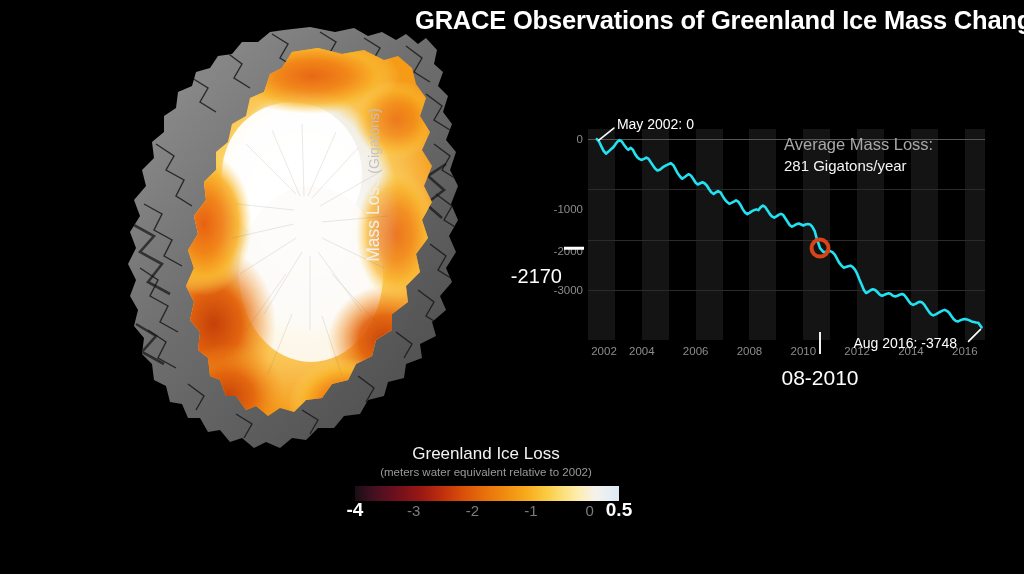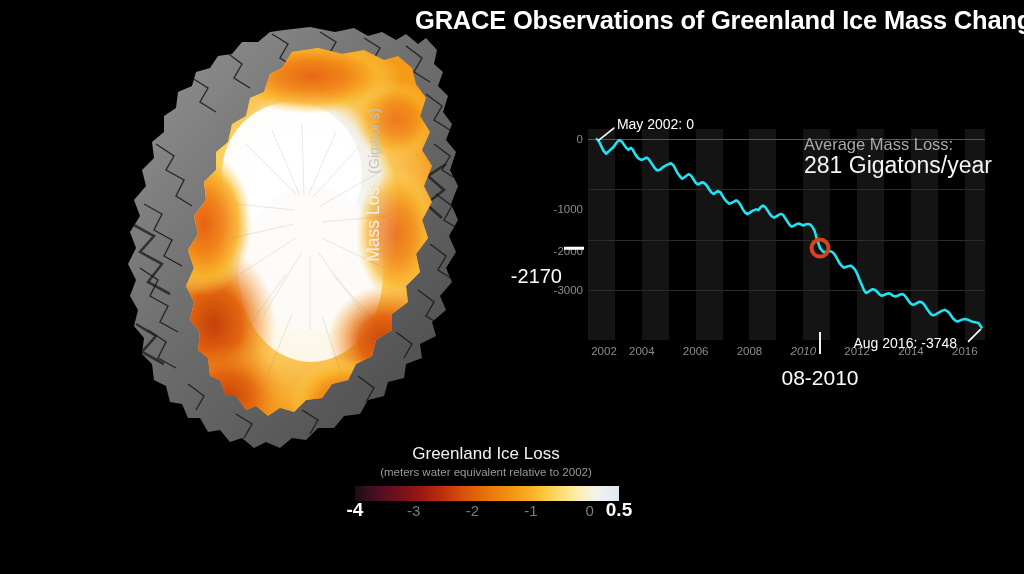--- a/index.html
+++ b/index.html
@@ -195,32 +195,32 @@
   }
   #current-value-dash {
     position: absolute;
     width: 20px;
     height: 2.5px;
     background: #ffffff;
     transform: translateY(-50%);
   }
   #avg-block {
     position: absolute;
-    left: 304px;
+    left: 284px;
     top: 34px;
     text-align: left;
     white-space: nowrap;
   }
   #avg-label {
     font-size: 16.5px;
     color: #a8a8a8;
     line-height: 20px;
   }
   #avg-value {
-    font-size: 23px;
+    font-size: 15px;
     color: #f4f4f4;
     line-height: 23px;
   }
   .point-annotation {
     position: absolute;
     font-size: 14px;
     color: #ffffff;
     white-space: nowrap;
   }
   #time-cursor {
@@ -426,21 +426,21 @@
           <div class="ytick-label" style="top: 10.0476px;">0</div>
           <div class="ytick-label" style="top: 59px; margin-top: 21px;">-1000</div>
           <div class="ytick-label" style="top: 110.524px; margin-top: 11px;">-2000</div>
           <div class="ytick-label" style="top: 160.762px; text-align: center;">-3000</div>
         </div>
       <div id="xtick-labels">
           <div class="xtick-label" style="left: 0px; margin-left: 16px;">2002</div>
           <div class="xtick-label" style="left: 53.8305px;">2004</div>
           <div class="xtick-label" style="left: 107.661px;">2006</div>
           <div class="xtick-label" style="left: 161.492px;">2008</div>
-          <div class="xtick-label" style="left: 215.322px; font-style: italic;">2010</div>
+          <div class="xtick-label" style="left: 215.322px;">2010</div>
           <div class="xtick-label" style="left: 269.153px; text-align: right;">2012</div>
           <div class="xtick-label" style="left: 322.983px;">2014</div>
           <div class="xtick-label" style="left: 376.814px;">2016</div>
         </div>
 
       <svg id="plot-svg" width="397" height="211">
         <polyline id="series-line" fill="none" stroke="#21e2f2" stroke-width="2.6" stroke-linejoin="round" stroke-linecap="round" points="8.88,10.05 11.30,13.06 13.46,17.58 15.61,21.85 18.03,24.62 20.19,22.86 22.34,20.85 24.76,18.84 26.92,16.08 29.07,13.06 31.49,11.05 33.64,12.31 35.80,15.57 38.22,18.84 40.37,20.85 42.53,18.84 44.95,20.85 47.10,25.12 49.25,28.13 51.68,30.14 53.83,30.90 55.98,29.89 58.41,28.64 60.56,29.89 62.71,33.16 65.13,36.67 67.29,39.69 69.44,41.45 71.86,40.69 74.02,38.93 76.17,37.43 78.59,36.17 80.75,35.17 82.90,34.16 85.32,36.17 87.47,40.19 89.63,44.21 92.05,47.48 94.20,49.74 96.36,48.23 98.78,46.47 100.93,45.21 103.09,46.72 105.51,50.24 107.66,53.75 109.81,55.51 112.24,54.26 114.39,53.25 116.54,54.26 118.97,56.77 121.12,60.29 123.27,63.30 125.69,65.06 127.85,63.30 130.00,62.04 132.42,63.30 134.58,66.82 136.73,70.33 139.15,73.10 141.31,74.85 143.46,73.85 145.88,72.59 148.03,71.34 150.19,72.59 152.61,76.11 154.76,80.13 156.92,83.40 159.34,85.15 161.49,83.90 163.64,82.39 166.07,81.13 168.22,80.38 170.37,81.13 172.80,78.12 174.95,76.61 177.10,77.87 179.52,81.39 181.68,84.90 183.83,87.41 186.25,88.67 188.41,87.41 190.56,85.91 192.98,84.90 195.14,85.91 197.29,89.17 199.71,92.94 201.86,96.21 204.02,97.71 206.44,96.46 208.59,95.20 210.75,94.45 213.17,95.45 215.32,96.46 217.48,95.45 219.90,94.95 222.05,95.45 224.20,97.71 226.63,101.98 228.78,109.52 232.01,119.06 235.51,123.08 237.66,122.83 240.08,122.33 242.24,122.08 244.39,123.08 246.81,125.60 248.97,129.61 251.12,133.63 253.54,136.65 255.69,138.66 257.85,137.90 260.27,137.15 262.42,136.65 264.58,137.90 267.00,140.67 269.15,144.69 271.31,150.21 273.73,155.74 275.88,161.01 278.03,164.03 280.46,162.77 282.61,161.26 284.76,160.26 287.19,161.01 289.34,163.02 291.49,165.28 293.91,166.79 296.07,166.04 298.22,165.03 300.64,164.28 302.80,165.03 304.95,166.79 307.37,167.54 309.53,166.79 311.68,165.79 314.10,165.03 316.25,166.04 318.41,168.80 320.83,172.32 322.98,174.83 325.14,175.83 327.56,174.83 329.71,173.57 331.87,172.82 334.29,173.57 336.44,175.83 338.59,179.35 341.02,182.87 343.17,185.38 345.32,186.38 347.75,185.38 349.90,184.12 352.05,182.87 354.47,181.61 356.63,180.86 358.78,181.86 361.20,183.87 363.36,186.89 365.51,189.90 367.93,191.91 370.08,192.41 372.24,191.41 374.66,190.40 376.81,189.90 378.97,190.40 381.39,191.41 383.54,192.41 385.70,192.91 388.12,193.42 390.27,193.67 393.50,198.34"></polyline>
         <circle id="current-marker" r="8.5" fill="none" stroke="#d8431a" stroke-width="4" cx="232.00949152542077" cy="119.06428571428572"></circle>
         <line id="start-leader" stroke="#ffffff" stroke-width="1.6" stroke-linecap="round" x1="10.882033898303126" y1="11.047619047619047" x2="25.882033898303128" y2="-0.9523809523809526"></line>
         <line id="end-leader" stroke="#ffffff" stroke-width="1.6" stroke-linecap="round" x1="392.5010169491496" y1="200.33999999999997" x2="380.5010169491496" y2="212.33999999999997"></line>

